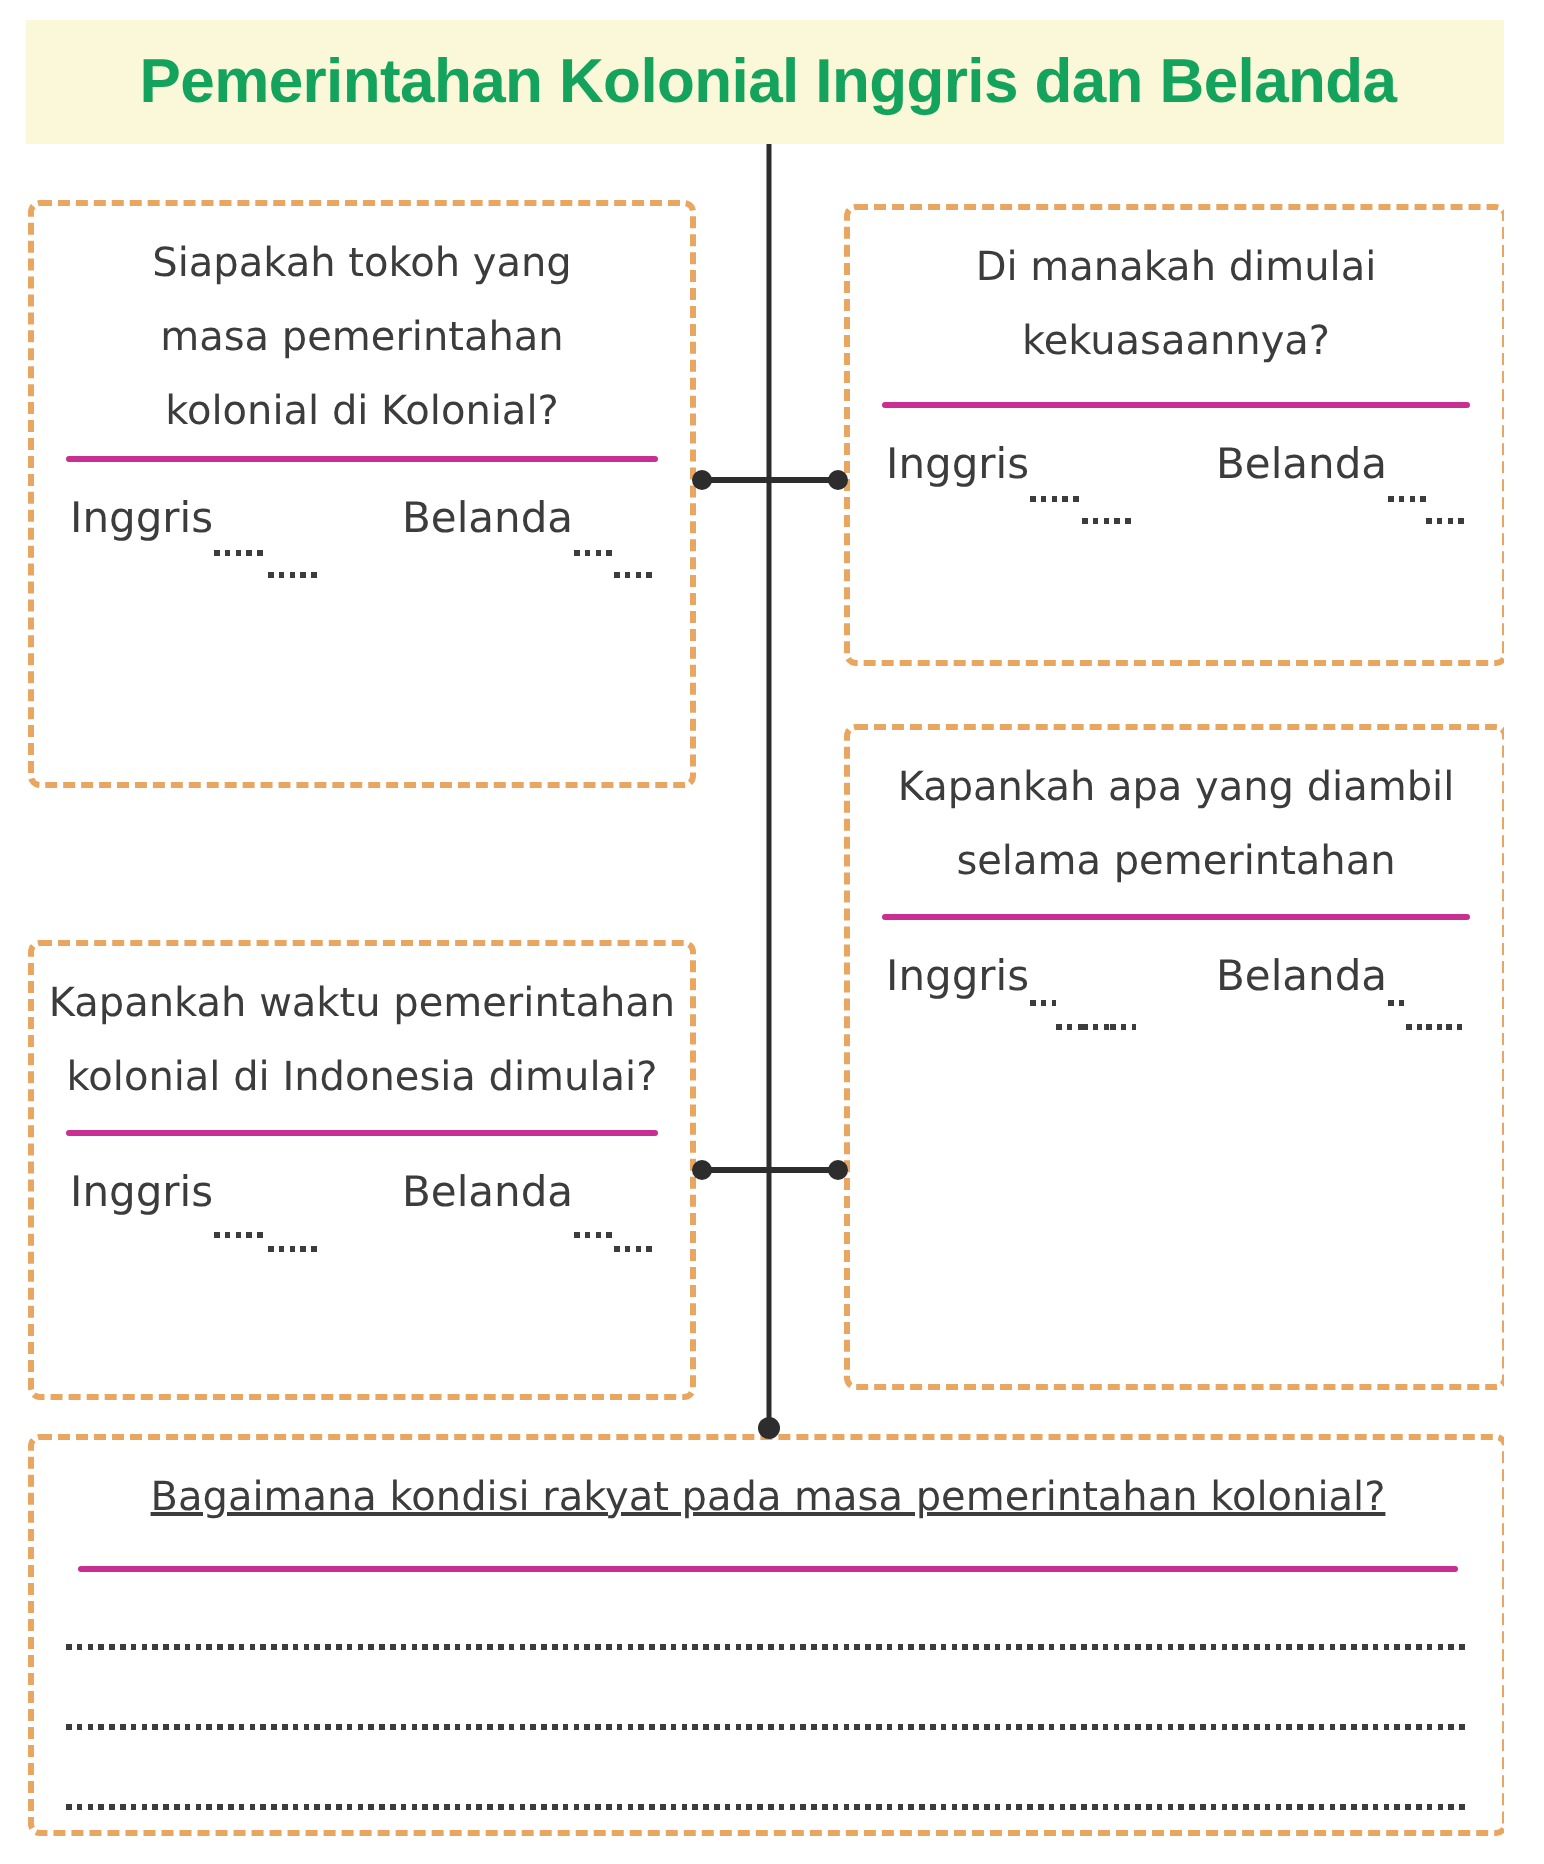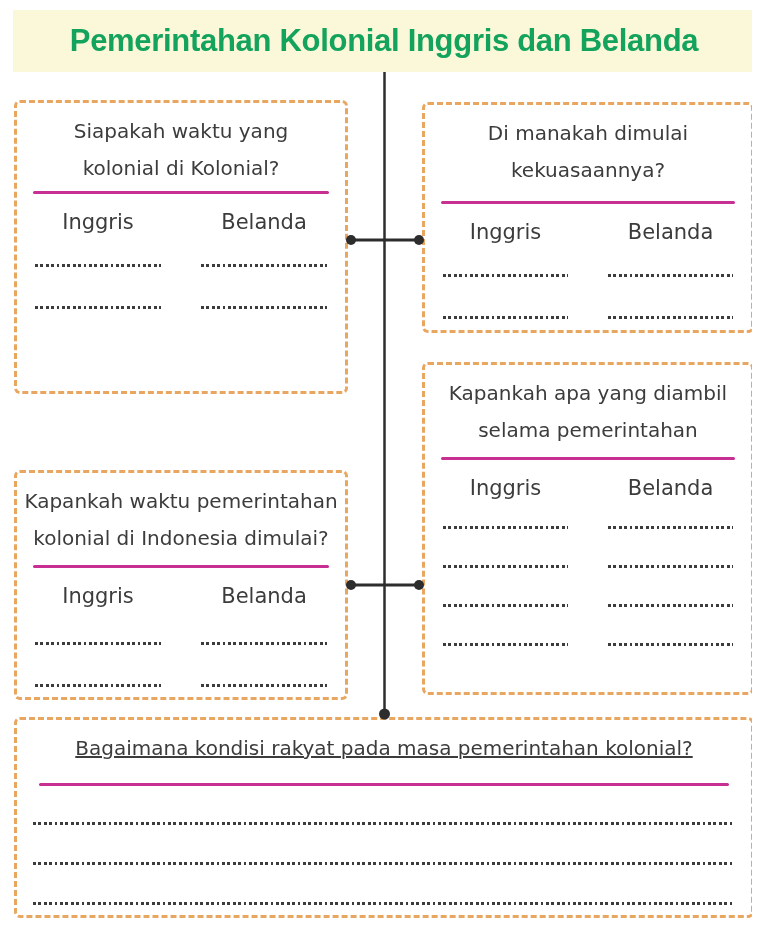--- a/index.html
+++ b/index.html
@@ -49,21 +49,21 @@
     background:#fff;
   }
   .question{padding-top:10px;text-align:center;}
   .qline{font-size:20px;line-height:37px;white-space:nowrap;}
   .divider{
     height:3px;border-radius:2px;
     background:var(--divider-pink,#C72F92);
     margin:8px 16px 0;
   }
   .cols{display:flex;gap:40px;padding:0 18px;margin-top:16px;}
-  .col{flex:1;display:flex;flex-direction:column;}
+  .col{flex:1;display:flex;flex-direction:row;}
   .col-header{font-size:21px;height:26px;text-align:center;white-space:nowrap;}
   .dotline{
     height:3px;width:100%;
     background:repeating-linear-gradient(to right,var(--ink,#3C3C3C) 0 2.8px,transparent 2.8px 5.4px);
   }
   .col .dotline{margin-top:39px;}
   .col .col-header + .dotline{margin-top:28px;}
 
   .box-tokoh{left:14px;top:100px;width:334px;height:294px;}
   .box-tokoh .divider{margin-top:4px;}
@@ -101,21 +101,22 @@
     <circle cx="351" cy="240" r="5"></circle>
     <circle cx="419" cy="240" r="5"></circle>
     <line class="branch" x1="351" y1="585" x2="419" y2="585"></line>
     <circle cx="351" cy="585" r="5"></circle>
     <circle cx="419" cy="585" r="5"></circle>
     <circle cx="384.5" cy="714" r="5.5"></circle>
   </svg>
 
   <section class="qbox box-tokoh">
     <div class="question">
-      <div class="qline">Siapakah waktu yang</div>
+      <div class="qline">Siapakah tokoh yang</div>
+      <div class="qline">masa pemerintahan</div>
       <div class="qline">kolonial di Kolonial?</div>
     </div>
     <div class="divider"></div>
     <div class="cols">
       <div class="col">
         <div class="col-header">Inggris</div>
         <div class="dotline"></div>
         <div class="dotline"></div>
       </div>
       <div class="col">

